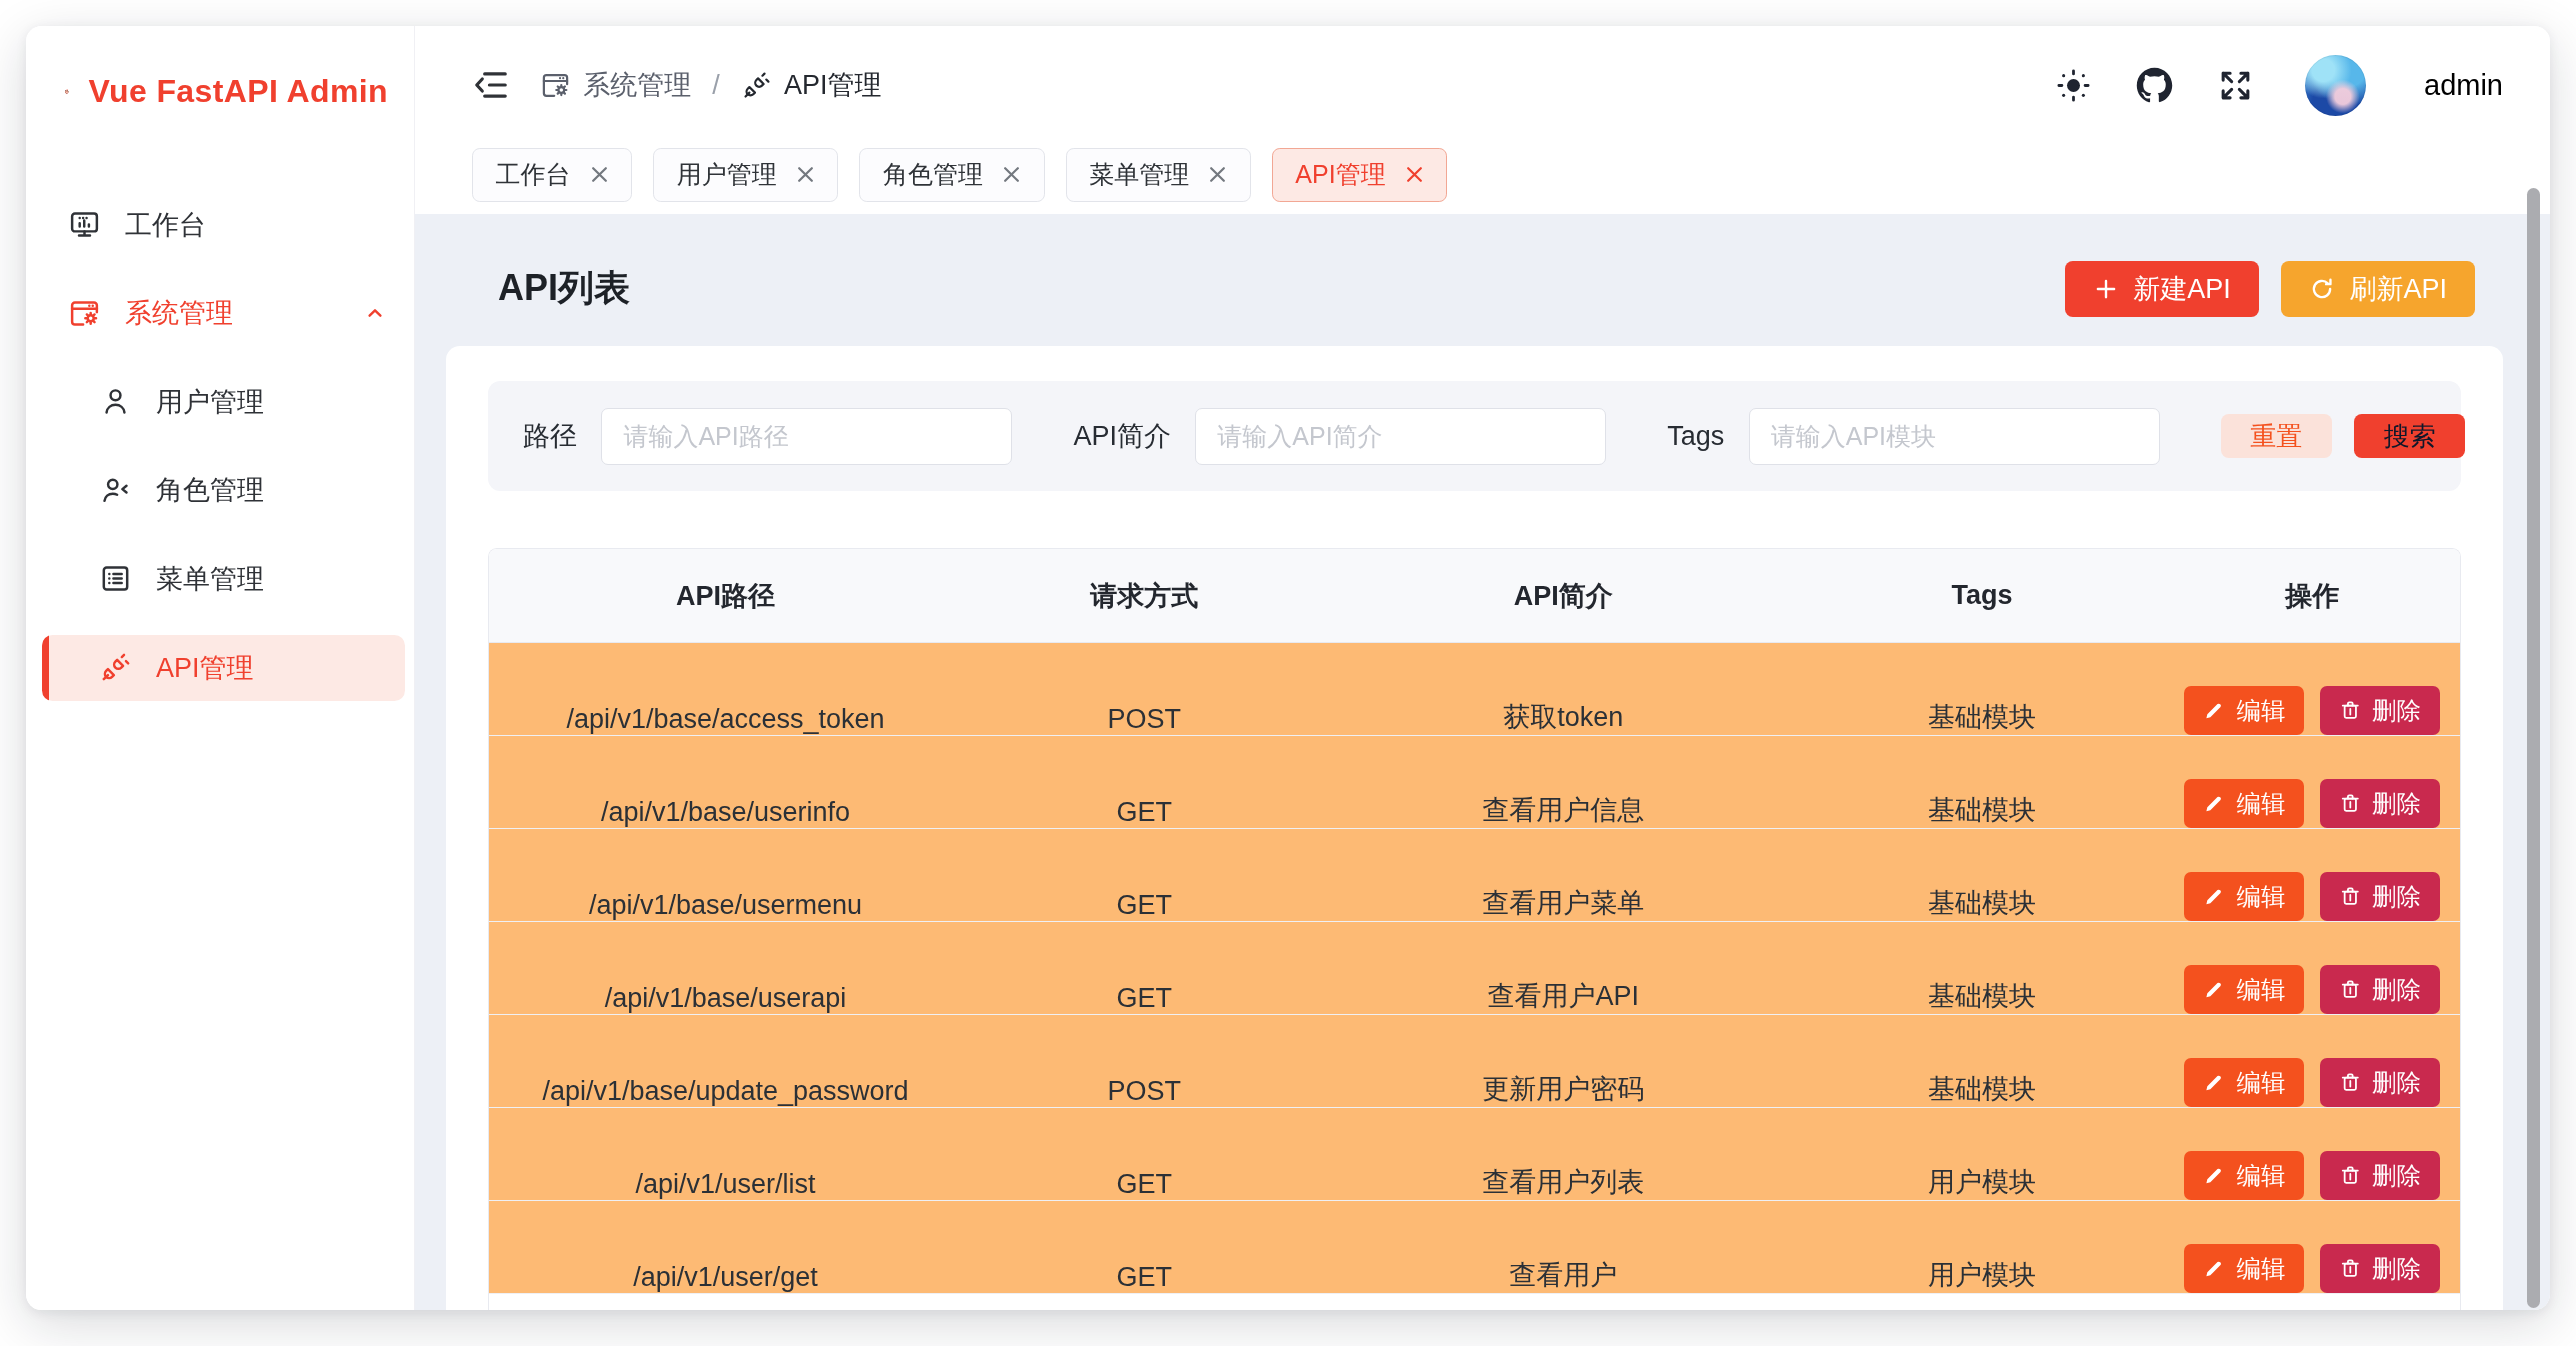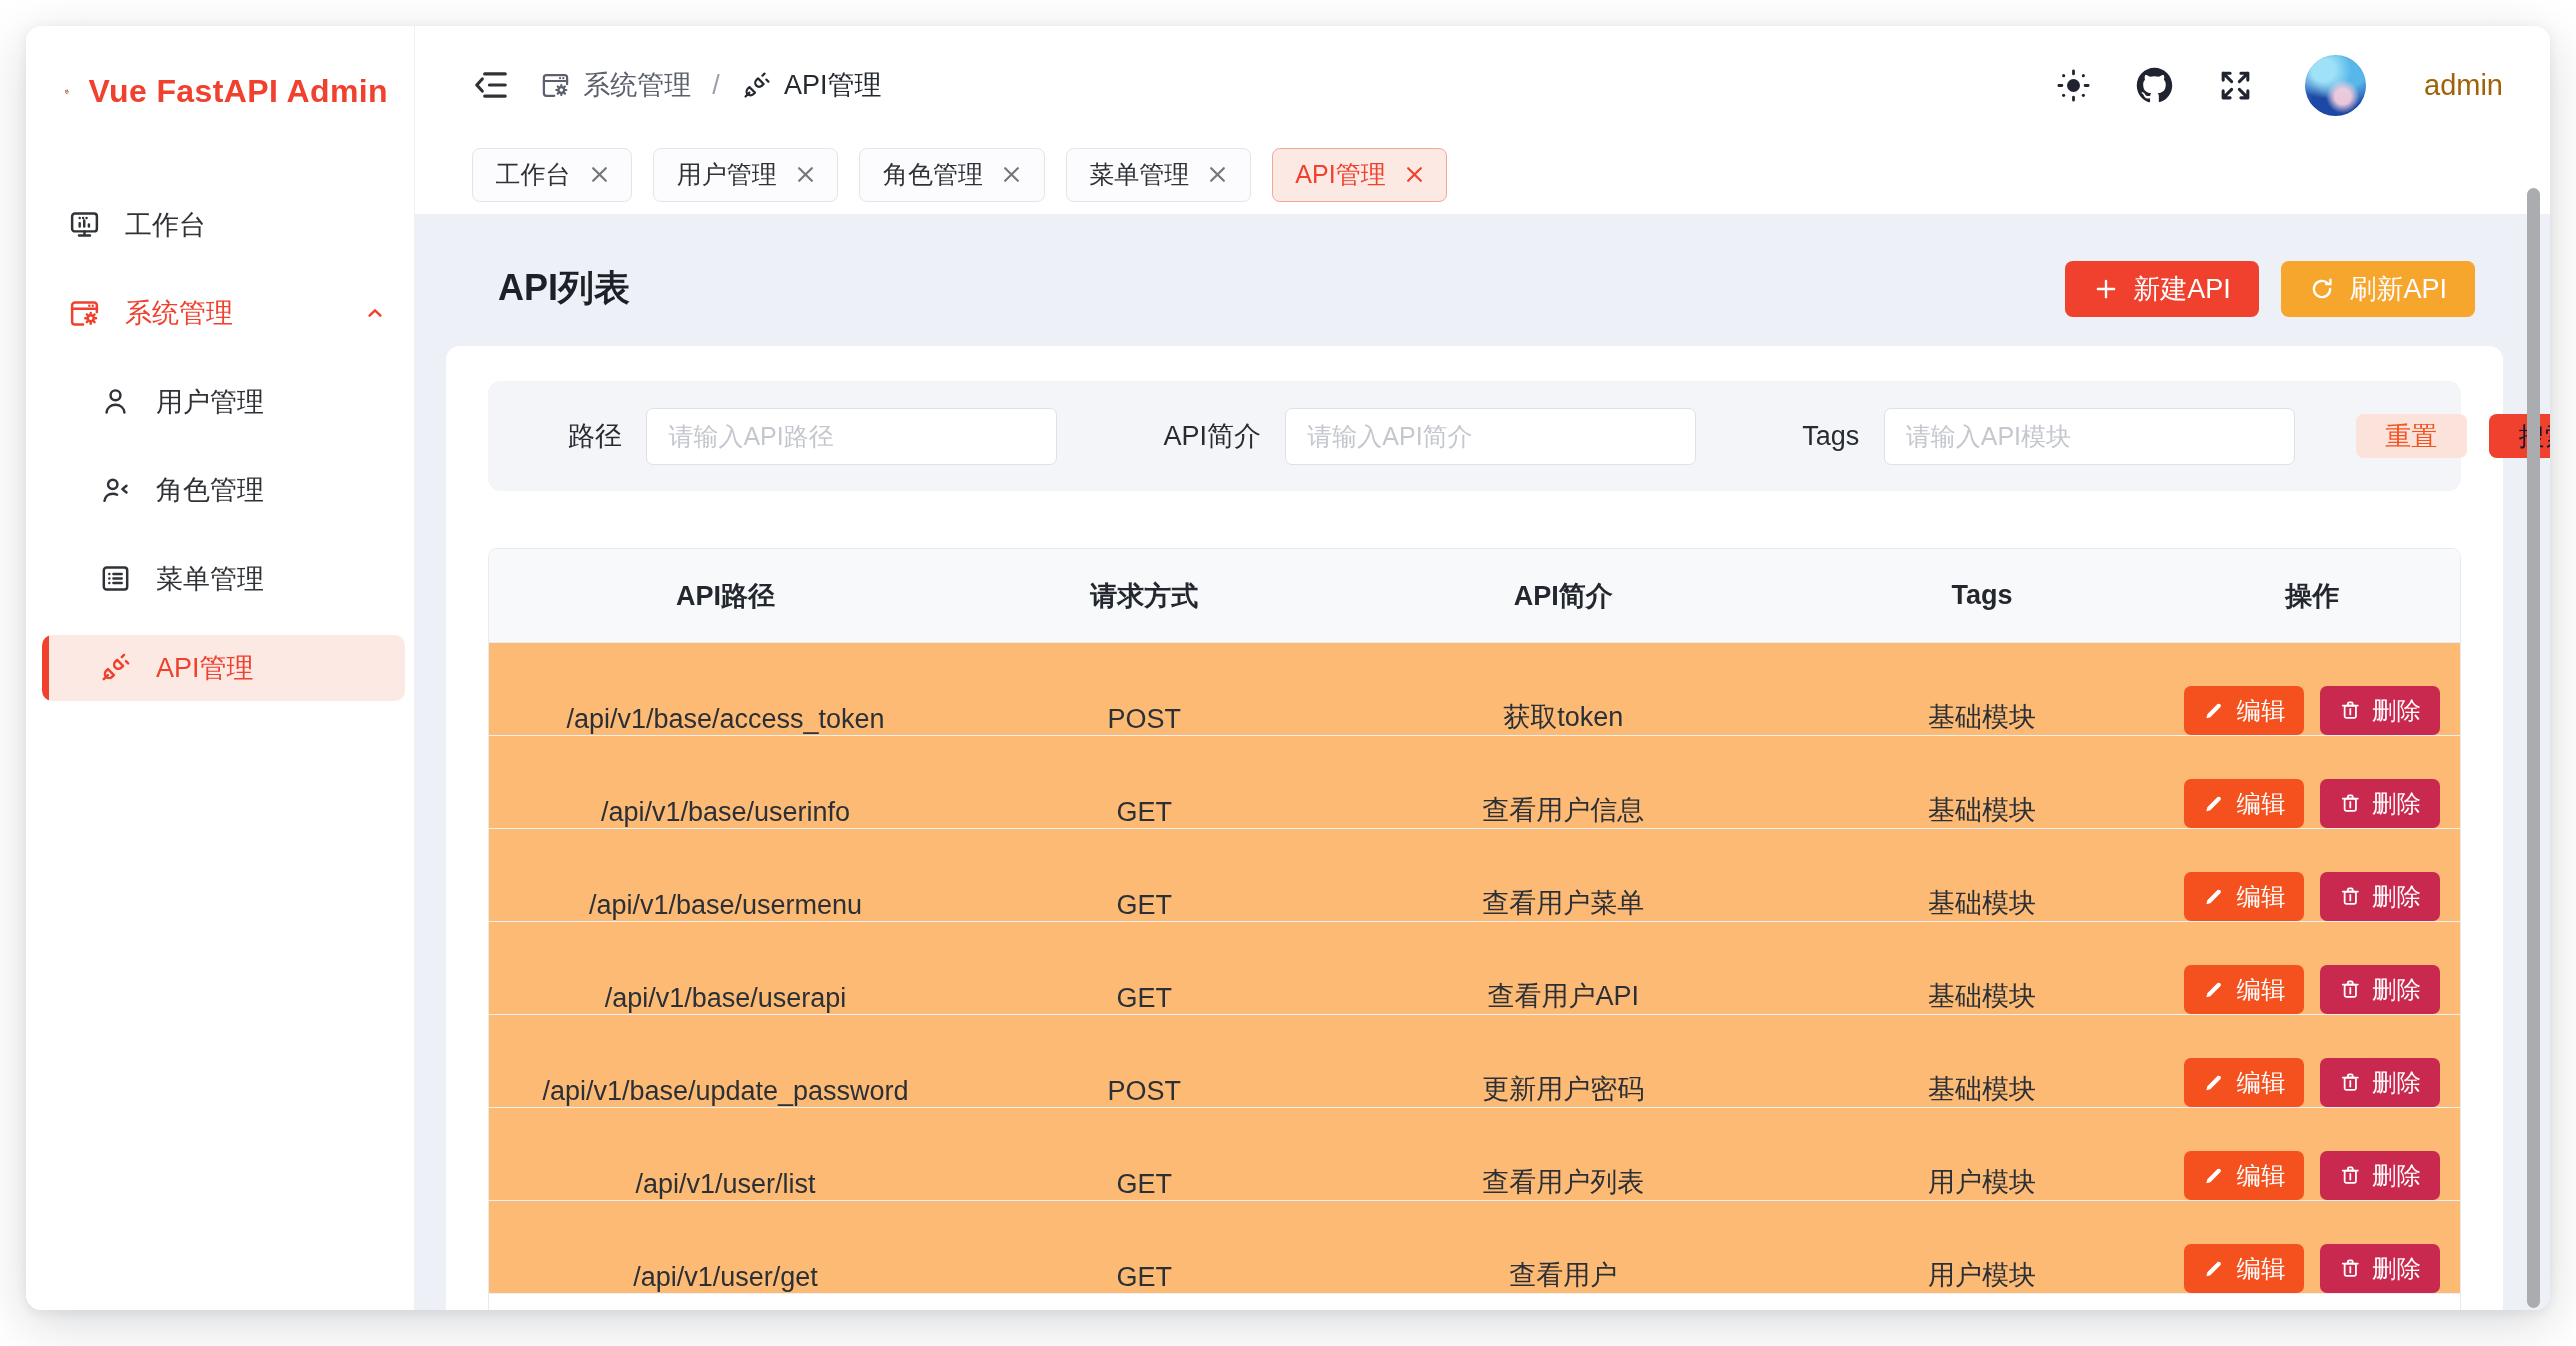--- a/index.html
+++ b/index.html
@@ -44,21 +44,21 @@
   .topbar-right{margin-left:auto; display:flex; align-items:center; gap:44px;}
   .tb-icon{width:37px; height:37px; color:#1f2430; cursor:pointer;}
   .avatar{width:61px; height:61px; border-radius:50%; margin-left:7px; cursor:pointer;
     background:
       radial-gradient(circle at 62% 68%, rgba(244,205,220,.95) 0 14%, rgba(244,205,220,0) 30%),
       radial-gradient(circle at 30% 25%, #9fe2f7 0 18%, rgba(159,226,247,0) 45%),
       radial-gradient(circle at 70% 20%, #57b7ea 0 30%, rgba(87,183,234,0) 60%),
       radial-gradient(circle at 50% 80%, #1c49a6 0 40%, rgba(28,73,166,0) 75%),
       linear-gradient(135deg,#6ec0ee 0%, #2f7ad2 45%, #173f97 100%);
     box-shadow:inset 0 0 0 0.9px rgba(0,0,0,.06);}
-  .username{font-size:29px; color:#a16207; margin-left:14px; cursor:pointer;}
+  .username{font-size:29px; color:#000000; margin-left:14px; cursor:pointer;}
 
   .tabbar{height:70px; background:#fff; display:flex; align-items:center; gap:21px;
     padding:0 0 8.7px 57px; flex-shrink:0;}
   .tab-chip{height:54px; display:flex; align-items:center; gap:19px; padding:0 22.6px;
     border:0.9px solid #e2e4ea; border-radius:7.8px; background:#fcfcfe; font-size:25px;
     color:#2f3338; cursor:pointer; white-space:nowrap;}
   .tab-close{width:19px; height:19px; color:#73787f; cursor:pointer;}
   .tab-chip.active{background:var(--primary-light); border-color:#f2a794; color:var(--brand);}
   .tab-chip.active .tab-close{color:var(--brand);}
 
@@ -71,21 +71,21 @@
     border:none; border-radius:7.8px; font-size:27px; color:#fff; cursor:pointer;
     font-family:inherit; white-space:nowrap;}
   .btn .btn-icon{width:26px; height:26px;}
   .btn-new{background:var(--brand);}
   .btn-refresh{background:var(--warning);text-align:right;}
 
   .card{margin-top:14px; background:#fff; border-radius:14px; padding:35px 42px; height:1219px;}
 
   .filter-panel{background:var(--panel-bg); border-radius:12.2px; height:110px;
     display:flex; align-items:center; padding:0 35px;}
-  .filter-group{display:flex; align-items:center; margin-right:61px;margin-left:45px;}
+  .filter-group{display:flex; align-items:center; margin-right:61px;}
   .filter-label{font-size:27px; color:#272c33; margin-right:24.4px; white-space:nowrap;}
   .filter-input{width:411px; height:57px; background:#fff; border:0.9px solid #dfe1e8;
     border-radius:7px; padding:0 21px; font-size:25px; color:#2b3036; font-family:inherit; outline:none;}
   .filter-input::placeholder{color:#c4c7ce;}
   .filter-actions{margin-left:auto; display:flex; gap:22.6px;}
   .btn-sm{height:44px; min-width:111px; padding:0 26px; border:none; border-radius:7.8px;
     font-size:26px; cursor:pointer; font-family:inherit;}
   .btn-reset{background:#fbe2da; color:var(--primary);}
   .btn-search{background:var(--brand); color:#0f172a;}
 

